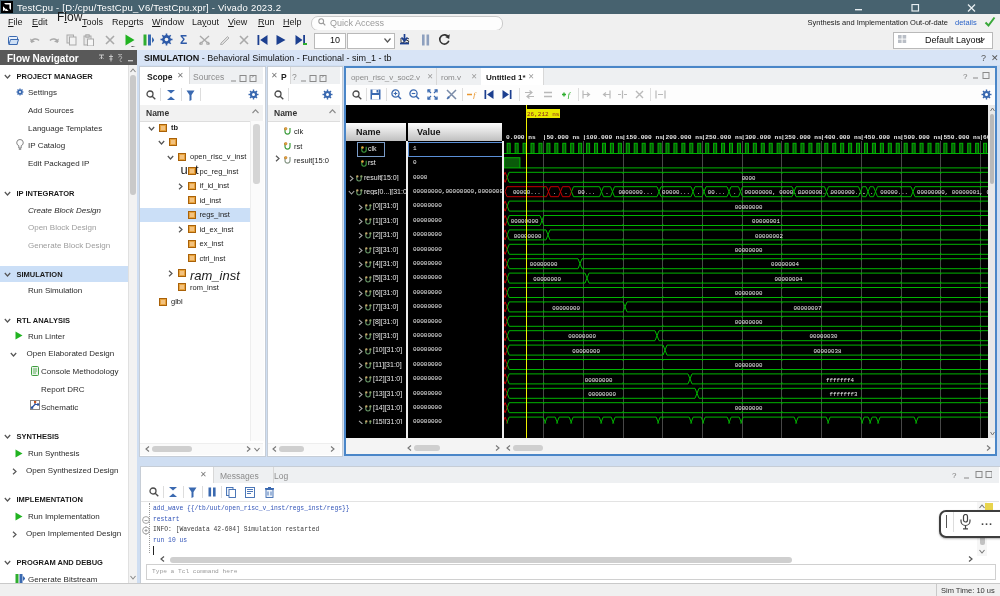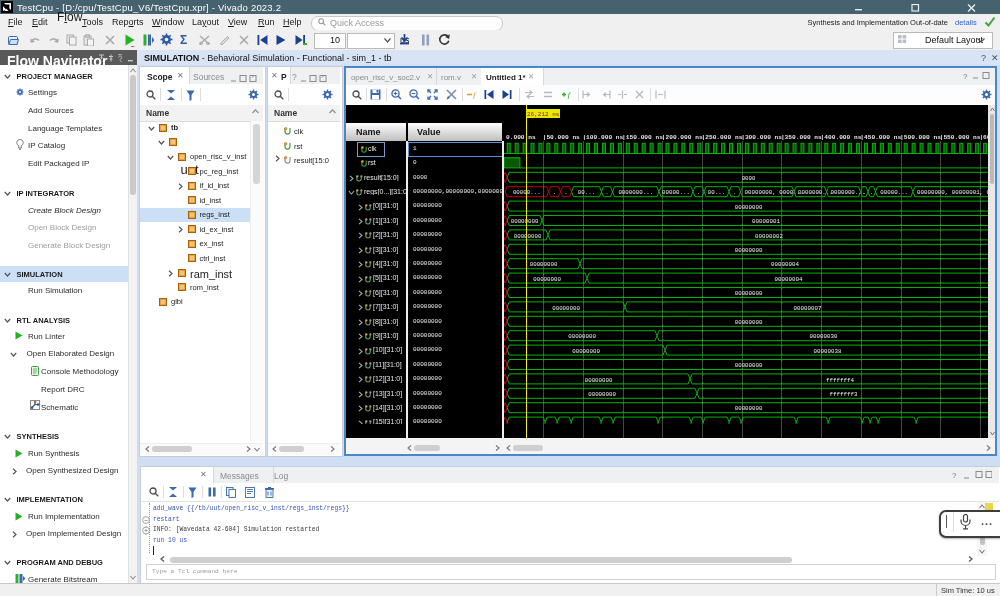--- a/index.html
+++ b/index.html
@@ -137,21 +137,21 @@
     <rect x="0" y="0" width="3.6" height="3.6" fill="#b9bec6"></rect>
     <rect x="4.6" y="0" width="3.6" height="3.6" fill="#b9bec6"></rect>
     <rect x="0" y="4.6" width="3.6" height="3.6" fill="#b9bec6"></rect>
     <rect x="4.6" y="4.6" width="3.6" height="3.6" fill="#b9bec6"></rect>
   </svg>
 <div class="abs" style="left:911px;top:35px;font-size:9px;color:#111;margin-left:14px;">Default Layout</div>
 <svg class="abs" style="left:977px;top:37.5px" width="8" height="5" viewBox="0 0 8 5">
     <path d="M0.5 0.5 L4 4 L7.5 0.5" fill="none" stroke="#555" stroke-width="1.2"></path>
   </svg>
 <div class="abs" style="left:0;top:50px;width:137px;height:15px;background:#595959;"></div>
-<div class="abs" style="left:7px;top:53px;font-size:14px;font-weight:bold;color:#fff;">Flow Navigator</div>
+<div class="abs" style="left:7px;top:53px;font-size:10px;font-weight:bold;color:#fff;">Flow Navigator</div>
 <svg class="abs" style="left:97px;top:54px" width="36" height="8" viewBox="0 0 36 8">
     <g stroke="#c8c8c8" stroke-width="1">
       <path d="M2 1 h5 M4.5 1 v4 M2.5 5 l2-2 2 2"></path>
       <path d="M14 0.5 v7 M12 2.5 h4 M12.5 5 h3"></path>
       <path d="M23 1 a2.5 2.5 0 1 1 0.1 0 M24 7 v1" fill="none"></path>
     </g>
     <text x="21" y="7" font-size="8" fill="#c8c8c8">?</text>
     <rect x="31" y="6" width="5" height="1.4" fill="#c8c8c8"></rect>
   </svg>
 <div class="abs" style="left:137px;top:50px;width:863px;height:15px;background:#d8e4f6;"></div>
@@ -377,21 +377,21 @@
     <rect x="2" y="2" width="4" height="4" fill="#f3c27f"></rect>
   </svg>
 <div class="abs" style="left:199.5px;top:253.5px;font-size:7.5px;color:#222;">ctrl_inst</div>
 <svg class="abs" style="left:168.0px;top:269.5px" width="5" height="7" viewBox="0 0 5 7">
     <path d="M1 0.8 L4 3.5 L1 6.2" fill="none" stroke="#555" stroke-width="1.2"></path>
   </svg>
 <svg class="abs" style="left:178.0px;top:268.5px" width="8" height="8" viewBox="0 0 8 8">
     <rect x="0.5" y="0.5" width="7" height="7" fill="#e8a33d" stroke="#a96108"></rect>
     <rect x="2" y="2" width="4" height="4" fill="#f3c27f"></rect>
   </svg>
-<div class="abs" style="left:190.0px;top:268.0px;font-size:11px;color:#222;">ram_inst</div>
+<div class="abs" style="left:190.0px;top:268.0px;font-size:13px;color:#222;font-style:italic;">ram_inst</div>
 <svg class="abs" style="left:178.0px;top:283.0px" width="8" height="8" viewBox="0 0 8 8">
     <rect x="0.5" y="0.5" width="7" height="7" fill="#e8a33d" stroke="#a96108"></rect>
     <rect x="2" y="2" width="4" height="4" fill="#f3c27f"></rect>
   </svg>
 <div class="abs" style="left:190.0px;top:282.5px;font-size:7.5px;color:#222;">rom_inst</div>
 <svg class="abs" style="left:159.0px;top:297.5px" width="8" height="8" viewBox="0 0 8 8">
     <rect x="0.5" y="0.5" width="7" height="7" fill="#e8a33d" stroke="#a96108"></rect>
     <rect x="2" y="2" width="4" height="4" fill="#f3c27f"></rect>
   </svg>
 <div class="abs" style="left:171.0px;top:297.0px;font-size:7.5px;color:#222;">glbl</div>

